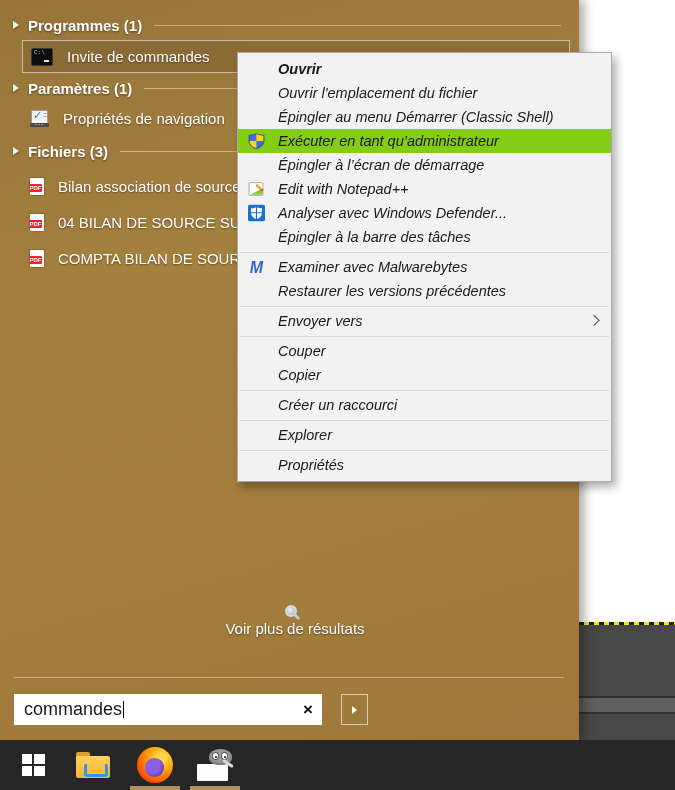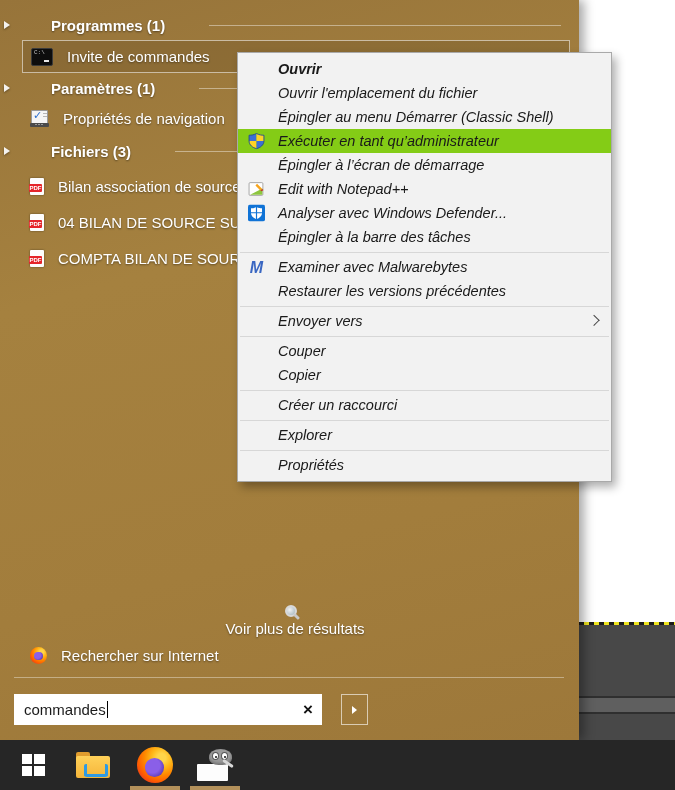--- a/index.html
+++ b/index.html
@@ -13,21 +13,21 @@
     background:repeating-linear-gradient(90deg,#1c1c1c 0 5px,#efe51f 5px 10px);}
   .bg-gray{position:absolute;left:0;top:625px;right:0;bottom:0;background:#484848;}
   .bg-line1{position:absolute;left:0;top:71px;right:0;height:2px;background:#2f2f2f;}
   .bg-strip{position:absolute;left:0;top:73px;right:0;height:14px;background:#5f5f5f;}
   .bg-line2{position:absolute;left:0;top:87px;right:0;height:2px;background:#2f2f2f;}
 
   
   .start-menu{position:absolute;left:0;top:0;width:579px;height:740px;z-index:10;
     background:linear-gradient(165deg,#97743a 0%,#a5813f 35%,#a27d3c 70%,#9d783a 100%);
     box-shadow:5px 0 10px rgba(0,0,0,.35);color:#fff;}
-  .sm-header{position:absolute;left:4px;right:16px;height:18px;display:flex;align-items:center;gap:32px;}
+  .sm-header{position:absolute;left:13px;right:16px;height:18px;display:flex;align-items:center;}
   .sm-header .tri{width:0;height:0;border-left:6px solid rgba(255,255,255,.92);
     border-top:4px solid transparent;border-bottom:4px solid transparent;margin-right:9px;
     filter:drop-shadow(0 1px 1px rgba(0,0,0,.4));}
   .sm-header .lbl{font-size:15px;font-weight:bold;text-shadow:0 1px 2px rgba(0,0,0,.45);white-space:nowrap;}
   .sm-header .rule{flex:1;height:1px;background:rgba(255,255,255,.42);margin-left:12px;margin-right:2px;}
   .hdr-prog{top:16px;} .hdr-param{top:79px;} .hdr-fich{top:142px;}
 
   .sm-item{position:absolute;left:22px;width:546px;height:31px;display:flex;align-items:center;
     font-size:15px;text-shadow:0 1px 2px rgba(0,0,0,.45);white-space:nowrap;}
   .sm-item .ic{margin-left:8px;margin-right:14px;flex:0 0 auto;}
@@ -73,21 +73,21 @@
     background:radial-gradient(circle at 40% 40%,#8a5fe8 0 45%,#5b3bb0 80%,#3f2a86 100%);}
   .ff-small{width:17px;height:17px;}
   .ff-large{width:36px;height:36px;}
 
   
   .sm-rule{position:absolute;left:14px;right:15px;top:677px;height:1px;background:rgba(255,255,255,.38);}
 
   
   .search-box{position:absolute;left:14px;top:694px;width:308px;height:31px;background:#fff;
     display:flex;align-items:center;color:#1a1a1a;}
-  .search-text{margin-left:10px;font-size:15px;}
+  .search-text{margin-left:10px;font-size:18px;}
   .caret{display:inline-block;width:1px;height:17px;background:#000;margin-left:1px;}
   .search-clear{position:absolute;right:9px;top:0;bottom:0;display:flex;align-items:center;
     font-size:17px;font-weight:bold;color:#111;cursor:default;}
 
   
   .shutdown{position:absolute;left:341px;top:694px;height:31px;display:flex;}
   .shutdown-main{width:70px;border:1px solid rgba(255,255,255,.62);border-right:none;
     display:flex;align-items:center;justify-content:center;font-size:15px;color:#fff;
     text-shadow:0 1px 2px rgba(0,0,0,.45);}
   .shutdown-arrow{width:25px;border:1px solid rgba(255,255,255,.62);display:flex;align-items:center;justify-content:center;}
@@ -203,24 +203,20 @@
     <div class="sm-item it-f3">
       <span class="ic pdf-icon">
         <span class="pdf-band">PDF</span>
       </span>
       <span>COMPTA BILAN DE SOURC</span>
     </div>
 
     <div class="sm-item it-more">
       <span class="ic mag-icon"></span>
       <span>Voir plus de résultats</span>
-    </div>
-    <div class="sm-item it-web">
-      <span class="ic ff-icon ff-small"></span>
-      <span>Rechercher sur Internet</span>
     </div>
 
     <div class="sm-rule"></div>
 
     <div class="search-box">
       <span class="search-text">commandes</span>
       <span class="caret"></span>
       <span class="search-clear">×</span>
     </div>
 

